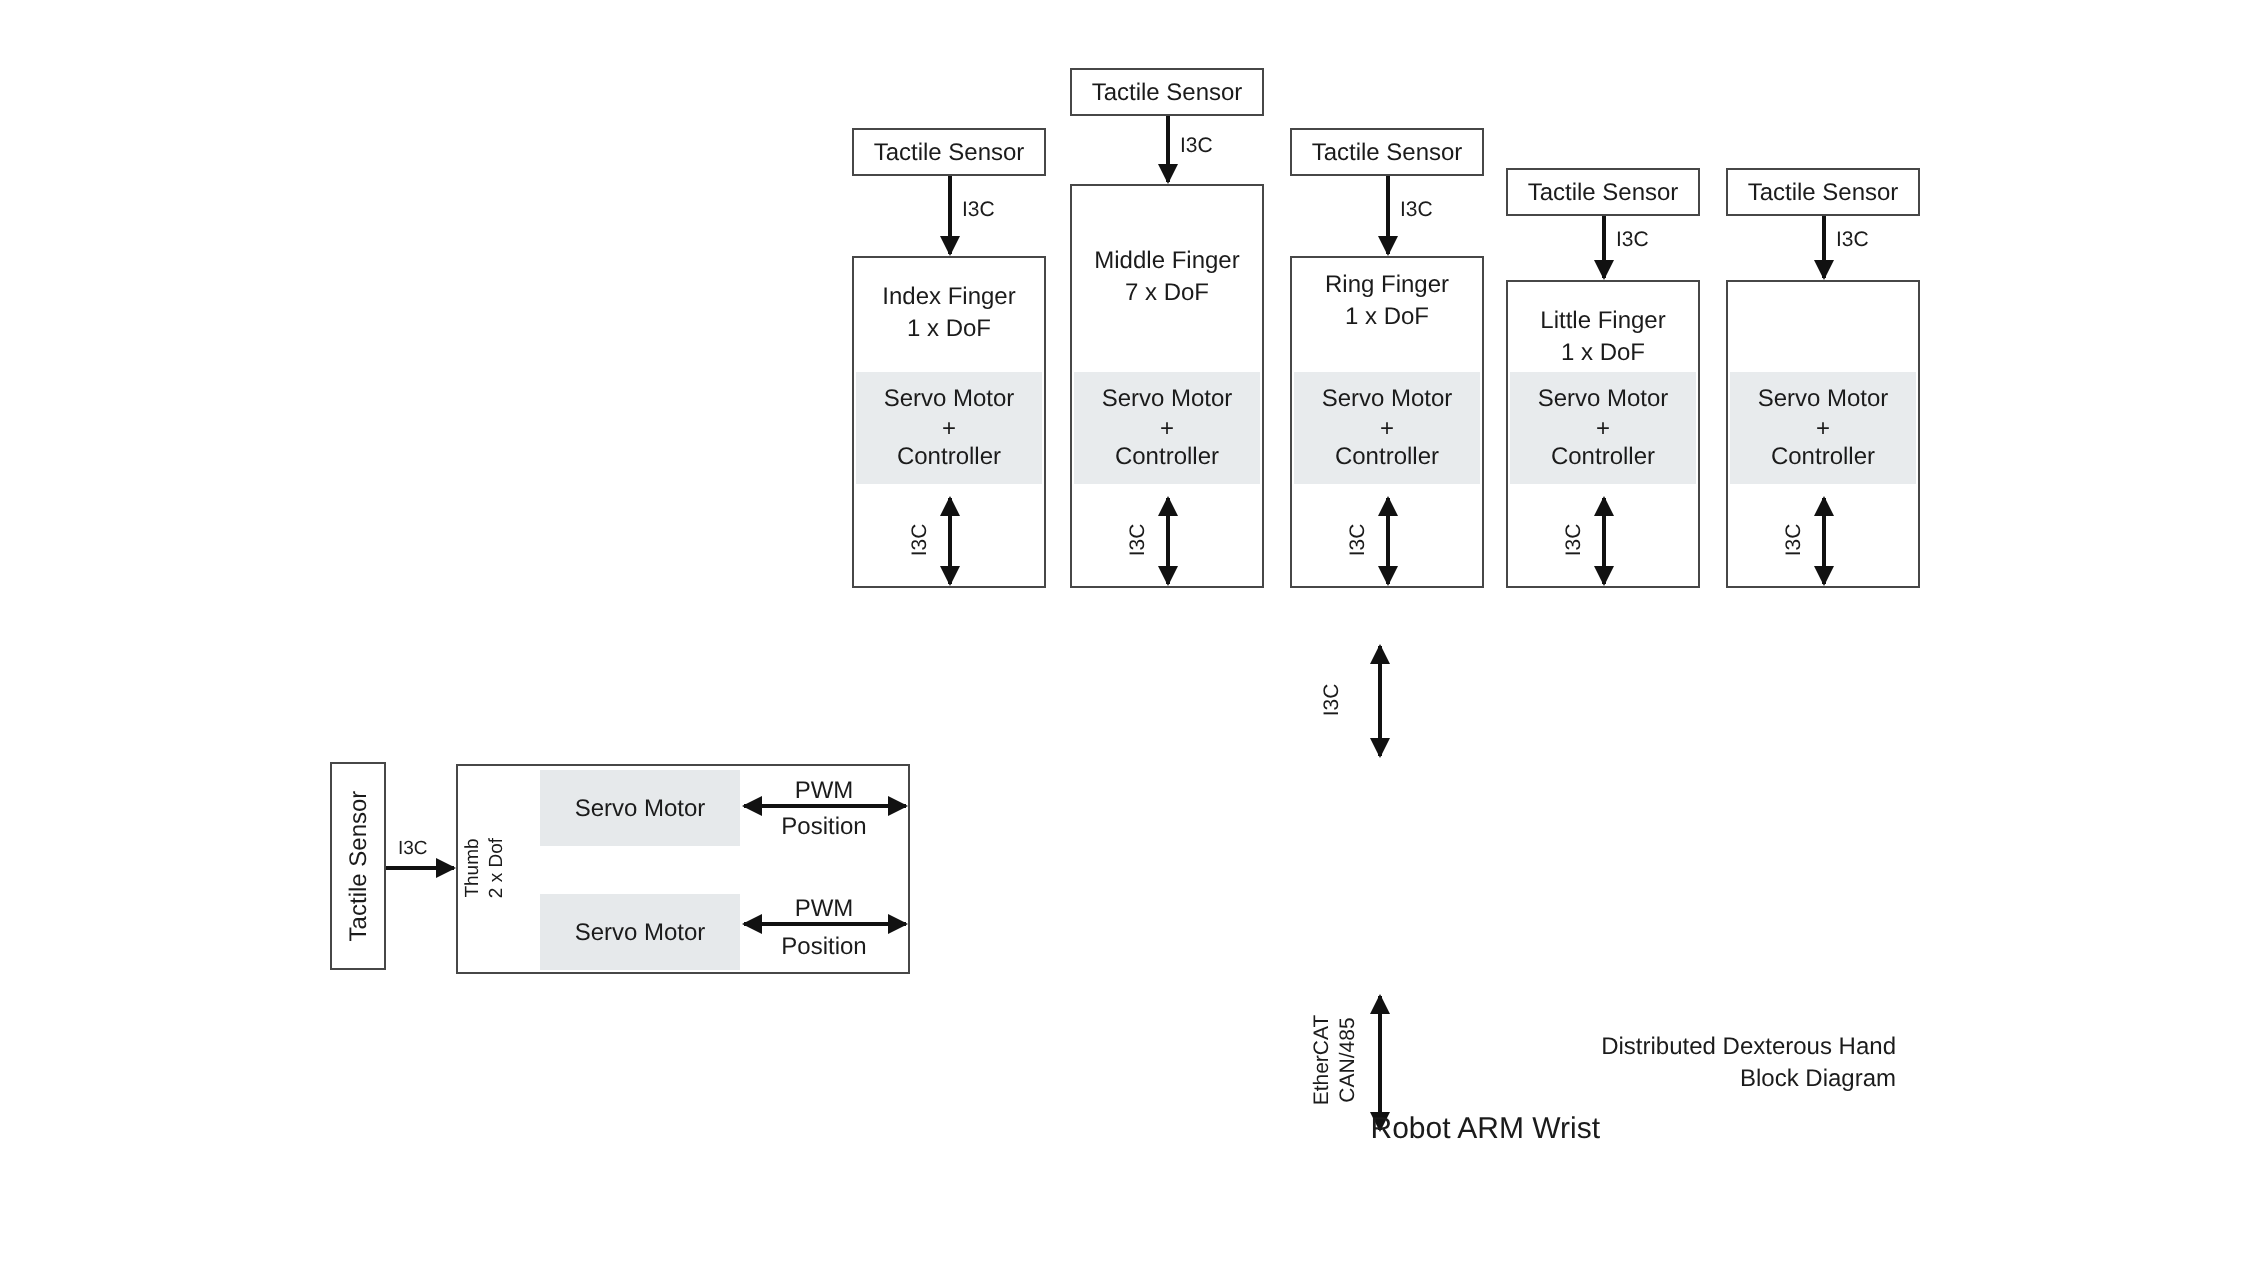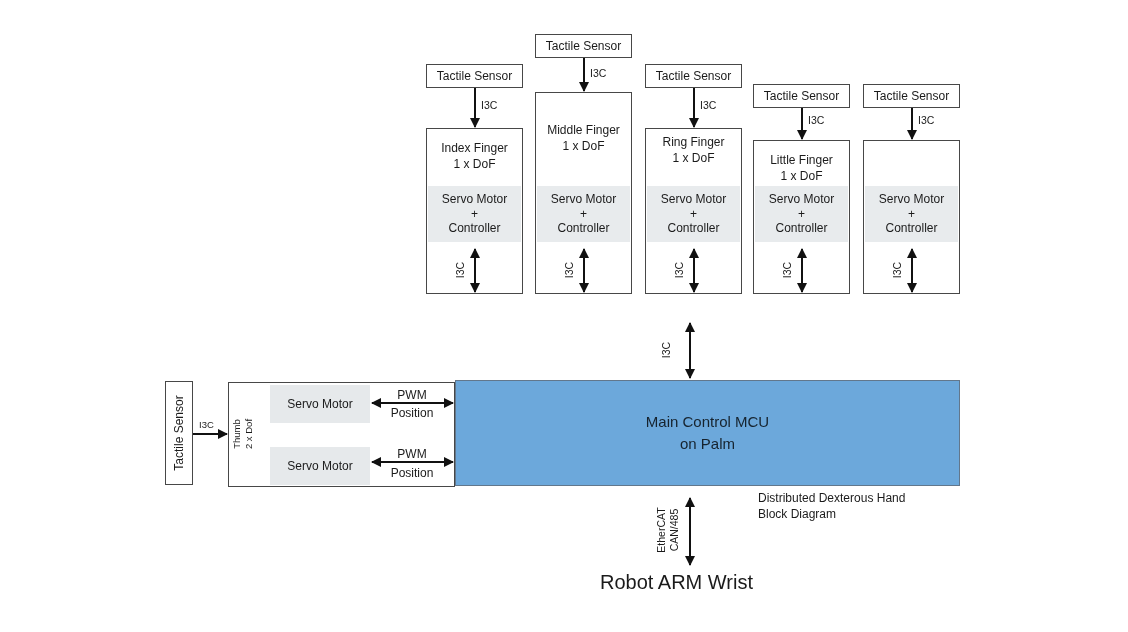--- a/index.html
+++ b/index.html
@@ -30,23 +30,23 @@
   .buslabel{font-size:10.5px;}
   .busbar{position:absolute;left:418px;top:294px;width:542px;height:26px;background:#fff;
           border:1.5px solid #474747;box-sizing:border-box;display:flex;align-items:center;justify-content:center;font-size:12.5px;}
   .mcu{position:absolute;left:455px;top:380px;width:505px;height:106px;background:#6ca8db;
        border:1px solid #62778c;box-sizing:border-box;display:flex;align-items:center;justify-content:center;
        text-align:center;font-size:15px;line-height:1.45;white-space:pre-line;color:#16232e;}
   .thumbblock{left:228px;top:382px;width:227px;height:105px;}
   .tservo{position:absolute;left:270px;width:100px;height:38px;background:#e6e9eb;
           display:flex;align-items:center;justify-content:center;font-size:12px;}
   .pwm-label{position:absolute;width:70px;text-align:center;font-size:12px;}
-  .caption{position:absolute;left:758px;top:491px;width:190px;text-align:left;font-size:12px;
+  .caption{position:absolute;left:758px;top:516px;width:190px;text-align:right;font-size:12px;
            line-height:1.3;white-space:pre-line;}
-  .wrist{position:absolute;left:600px;top:571px;width:200px;text-align:left;font-size:20px;}
+  .wrist{position:absolute;left:600px;top:556px;width:200px;text-align:right;font-size:15px;}
 </style>
 </head>
 <body>
 
 <div class="canvas">
 
   <div class="fcol" style="left:426px">
     <div class="box sensor" style="top:64px">Tactile Sensor</div>
     <div class="varrow head-down" style="top:88px;height:39px"></div>
     <div class="small-label" style="left:55px;top:99px">I3C</div>
@@ -59,21 +59,21 @@
     <div class="varrow head-up head-down" style="top:249px;height:43px"></div>
     <div class="vlabel buslabel" style="left:22px;top:264px;width:24px;height:12px">I3C</div>
   </div>
 
   <div class="fcol" style="left:535px">
     <div class="box sensor" style="top:34px">Tactile Sensor</div>
     <div class="varrow head-down" style="top:58px;height:33px"></div>
     <div class="small-label" style="left:55px;top:67px">I3C</div>
     <div class="box fblock" style="top:92px;height:202px"></div>
     <div class="ftitle" style="top:92px;height:94px">Middle Finger
-1 x DoF</div>
+7 x DoF</div>
     <div class="servo">Servo Motor
 +
 Controller</div>
     <div class="varrow head-up head-down" style="top:249px;height:43px"></div>
     <div class="vlabel buslabel" style="left:22px;top:264px;width:24px;height:12px">I3C</div>
   </div>
 
   <div class="fcol" style="left:645px">
     <div class="box sensor" style="top:64px">Tactile Sensor</div>
     <div class="varrow head-down" style="top:88px;height:39px"></div>
@@ -111,22 +111,20 @@
 +
 Controller</div>
     <div class="varrow head-up head-down" style="top:249px;height:43px"></div>
     <div class="vlabel buslabel" style="left:22px;top:264px;width:24px;height:12px">I3C</div>
   </div>
 
 
   <div class="varrow head-up head-down" style="left:689px;top:323px;height:55px"></div>
   <div class="vlabel buslabel" style="left:654px;top:344px;width:24px;height:12px">I3C</div>
 
-  <div class="mcu">Main Control MCU
-on Palm</div>
 
   <div class="box" style="left:165px;top:381px;width:28px;height:104px"></div>
   <div class="vlabel" style="left:134px;top:425px;width:90px;height:16px;font-size:12px">Tactile Sensor</div>
   <div class="harrow head-right" style="left:193px;top:433px;width:34px"></div>
   <div class="small-label" style="left:199px;top:419px;font-size:9.5px">I3C</div>
 
   <div class="box thumbblock"></div>
   <div class="vlabel" style="left:221px;top:421px;width:44px;height:26px;font-size:9.5px;line-height:1.3">Thumb
 2 x Dof</div>
 

